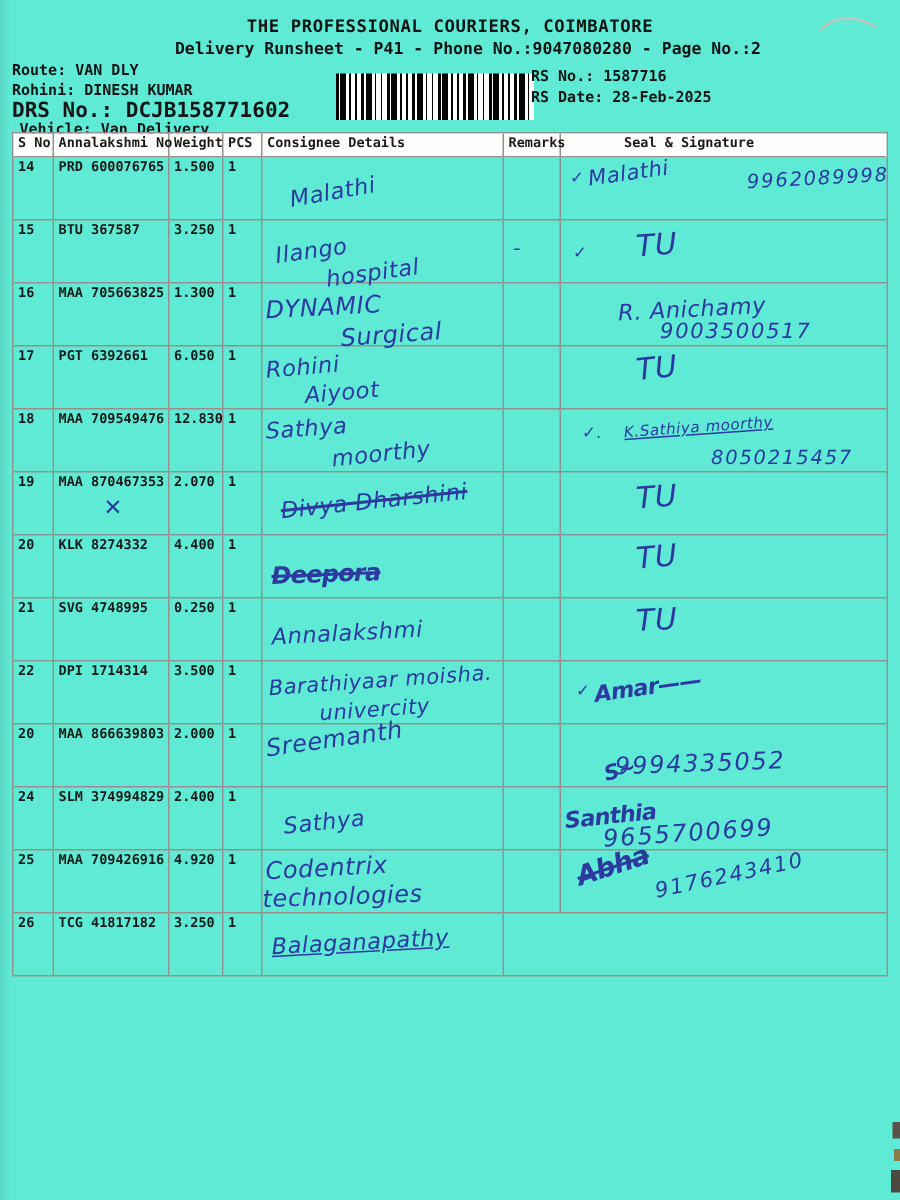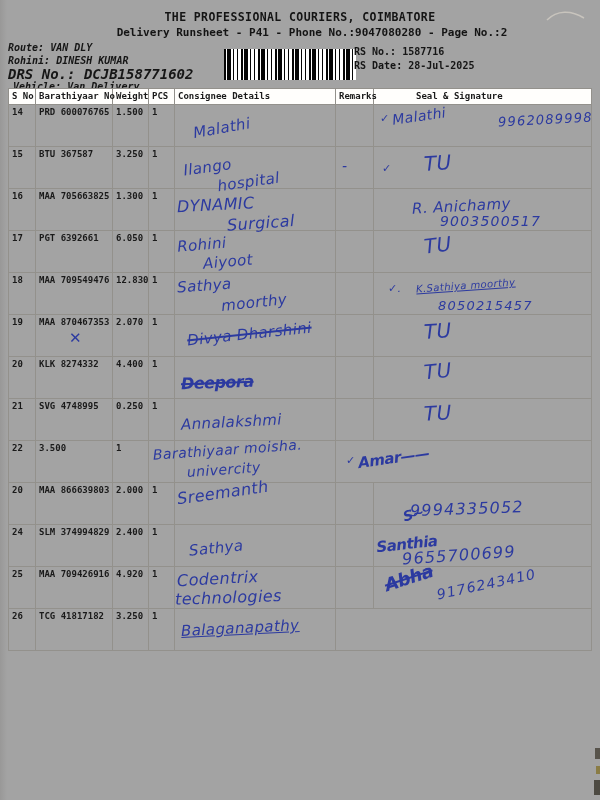--- a/index.html
+++ b/index.html
@@ -1,25 +1,25 @@
 <!DOCTYPE html>
 <html><head>
 <meta charset="utf-8">
 <style>
   html,body{margin:0;padding:0;background:#ffffff;}
-  .sheet{position:relative;width:600px;height:800px;background:#a3a3a3;overflow:hidden;
+  .sheet{position:relative;width:600px;height:800px;background:#5eead4;overflow:hidden;
          font-family:"DejaVu Sans Mono",monospace;}
   .sheet::before{content:'';position:absolute;left:0;top:0;bottom:0;width:7px;
          background:linear-gradient(90deg,rgba(60,55,50,.10),rgba(60,55,50,0));pointer-events:none;}
   .title{position:absolute;top:10px;left:0;width:100%;text-align:center;
          font-weight:700;font-size:11.5px;color:#141414;letter-spacing:.4px;}
   .subtitle{position:absolute;top:26px;left:12px;width:100%;text-align:center;
          font-weight:700;font-size:11px;color:#141414;}
   .info-left{position:absolute;top:42px;left:8px;font-weight:700;font-size:10px;color:#161616;}
-  .info-left .line{margin-bottom:1px;line-height:12px;font-style:italic;}
+  .info-left .line{margin-bottom:1px;line-height:12px;}
   .info-left .drs{font-size:14px;}
   .info-left .veh{padding-left:5px;}
   .barcode{position:absolute;top:49px;left:224px;width:132px;height:31px;
          background:repeating-linear-gradient(90deg,#050505 0 2px,#fff 2px 3px,#050505 3px 7px,#fff 7px 9px,#050505 9px 10px,#fff 10px 13px,#050505 13px 14px,#fff 14px 17px);}
   .info-right{position:absolute;top:46px;left:354px;font-weight:700;font-size:10px;color:#161616;}
   .info-right .line{margin-bottom:2px;line-height:12px;}
 
   .rtable{position:absolute;top:88px;left:8px;width:582px;border:1px solid #93918c;border-bottom:none;}
   .trow{display:grid;grid-template-columns:27px 77px 36px 26px 161px 38px auto;
         height:41px;border-bottom:1px solid #93918c;}
@@ -58,27 +58,27 @@
     <div class="line"><span>Route:</span> <span>VAN DLY</span></div>
     <div class="line"><span>Rohini:</span> <span>DINESH KUMAR</span></div>
     <div class="line drs"><span>DRS No.:</span> <span>DCJB158771602</span></div>
     <div class="line veh"><span>Vehicle:</span> <span>Van Delivery</span></div>
   </div>
 
   <div class="barcode"></div>
 
   <div class="info-right">
     <div class="line"><span>RS No.:</span> <span>1587716</span></div>
-    <div class="line"><span>RS Date:</span> <span>28-Jul-2025</span></div>
+    <div class="line"><span>RS Date:</span> <span>28-Feb-2025</span></div>
   </div>
 
   <div class="rtable">
       <div class="trow thead">
         <div class="tcell ">S No</div>
-        <div class="tcell ">Barathiyaar No</div>
+        <div class="tcell ">Annalakshmi No</div>
         <div class="tcell ">Weight</div>
         <div class="tcell ">PCS</div>
         <div class="tcell ">Consignee Details</div>
         <div class="tcell ">Remarks</div>
         <div class="tcell csig">Seal &amp; Signature</div>
       </div>
       <div class="trow">
         <div class="tcell printed">14</div>
         <div class="tcell printed">PRD 600076765</div>
         <div class="tcell printed">1.500</div>
@@ -129,21 +129,21 @@
       <div class="trow">
         <div class="tcell printed">18</div>
         <div class="tcell printed">MAA 709549476</div>
         <div class="tcell printed">12.830</div>
         <div class="tcell printed">1</div>
         <div class="tcell ">
           <span class="hw script" style="font-size: 15px; transform: rotate(-4deg); margin-left: 2px; margin-top: 2px; display: block;">Sathya</span>
           <span class="hw script" style="font-size: 15px; transform: rotate(-6deg); margin-left: 46px; margin-top: 2px; display: block;">moorthy</span>
         </div>
         <div class="tcell "></div>
-        <div class="tcell "><span class="hw check" style="margin-left: 14px; margin-top: 10px;">✓.</span><span class="hw script ul" style="font-size: 10px; transform: rotate(-4deg); margin-left: 14px; margin-top: 8px;">K.Sathiya moorthy</span><span class="hw phone" style="font-size: 13px; margin-left: 64px; margin-top: 4px; display: block;">8050215457</span></div>
+        <div class="tcell "><span class="hw check" style="margin-left: 14px; margin-top: 10px;">✓.</span><span class="hw script ul" style="font-size: 10px; transform: rotate(-4deg); margin-left: 14px; margin-top: 8px;">K.Sathiya moorthy</span><span class="hw phone" style="font-size: 13px; margin-left: 100px; margin-top: 4px; display: block;">8050215457</span></div>
       </div>
       <div class="trow">
         <div class="tcell printed">19</div>
         <div class="tcell printed">MAA 870467353<span class="hw xmark" style="margin-left: 30px; margin-top: 4px;">✕</span></div>
         <div class="tcell printed">2.070</div>
         <div class="tcell printed">1</div>
         <div class="tcell "><span class="hw script strike" style="font-size: 15px; transform: rotate(-6deg); margin-left: 12px; margin-top: 12px;">Divya Dharshini</span></div>
         <div class="tcell "></div>
         <div class="tcell "><span class="hw tu" style="transform: rotate(-4deg); margin-left: 50px; margin-top: 6px;">TU</span></div>
       </div>
@@ -160,20 +160,21 @@
         <div class="tcell printed">21</div>
         <div class="tcell printed">SVG 4748995</div>
         <div class="tcell printed">0.250</div>
         <div class="tcell printed">1</div>
         <div class="tcell "><span class="hw script" style="font-size: 15px; transform: rotate(-3deg); margin-left: 6px; margin-top: 16px;">Annalakshmi</span></div>
         <div class="tcell "></div>
         <div class="tcell "><span class="hw tu" style="transform: rotate(-3deg); margin-left: 50px; margin-top: 4px;">TU</span></div>
       </div>
       <div class="trow">
         <div class="tcell printed">22</div>
+        <div class="tcell printed">DPI 1714314</div>
         <div class="tcell printed">3.500</div>
         <div class="tcell printed">1</div>
         <div class="tcell ">
           <span class="hw script" style="font-size: 14px; transform: rotate(-4deg); margin-left: 4px; margin-top: 6px; display: block;">Barathiyaar moisha.</span>
           <span class="hw script" style="font-size: 14px; transform: rotate(-4deg); margin-left: 38px; margin-top: 3px; display: block;">univercity</span>
         </div>
         <div class="tcell "></div>
         <div class="tcell "><span class="hw check" style="margin-left: 10px; margin-top: 14px;">✓</span><span class="hw scrawl" style="font-size: 15px; transform: rotate(-8deg); margin-left: 2px; margin-top: 10px;">Amar——</span></div>
       </div>
       <div class="trow">

